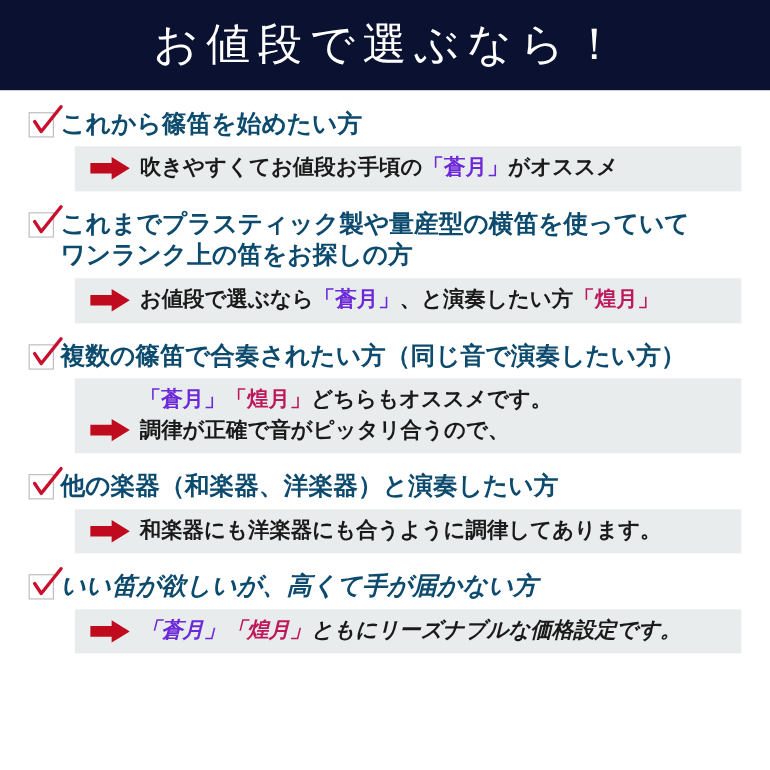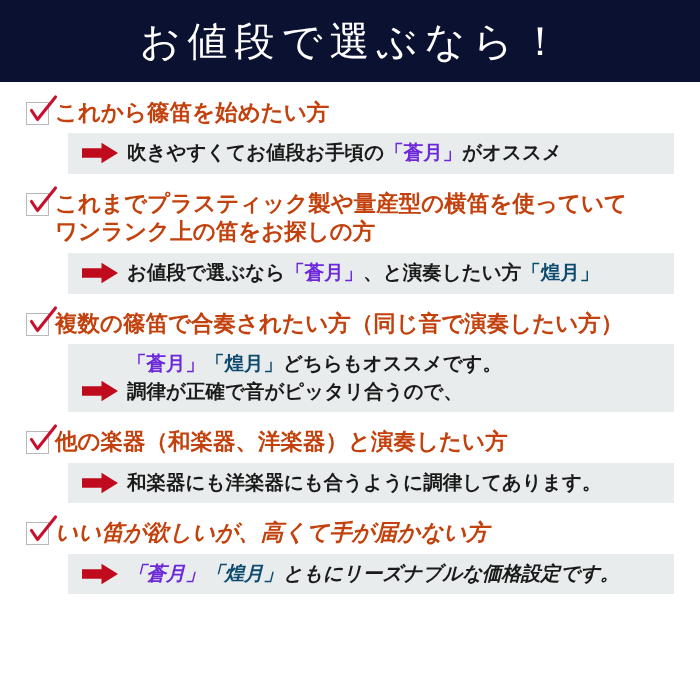--- a/index.html
+++ b/index.html
@@ -80,21 +80,21 @@
     top: -7px;
     width: 30px;
     height: 30px;
     display: block;
     overflow: visible;
   }
 
   .q-text {
     font-size: 22.5px;
     font-weight: bold;
-    color: #c2410c;
+    color: #0c4a6e;
     line-height: 1.26;
     letter-spacing: 0px;
     padding-top: 1px;
   }
   .q-text .line { display: block; white-space: nowrap; }
 
   
   .answer {
     background: #e8ecec;
     margin-left: 42px;
@@ -128,21 +128,21 @@
 
   .a-text {
     font-size: 19.5px;
     font-weight: bold;
     color: #1a1a1a;
     line-height: 1.32;
     letter-spacing: 0px;
   }
 
   .blue  { color: #6d28d9; }
-  .orange{ color: #0c4a6e; }
+  .orange{ color: #be185d; }
 </style>
 </head>
 <body>
 
 <div class="poster">
 
   <div class="banner">
     <div class="banner-title">お値段で選ぶなら！</div>
   </div>
 

